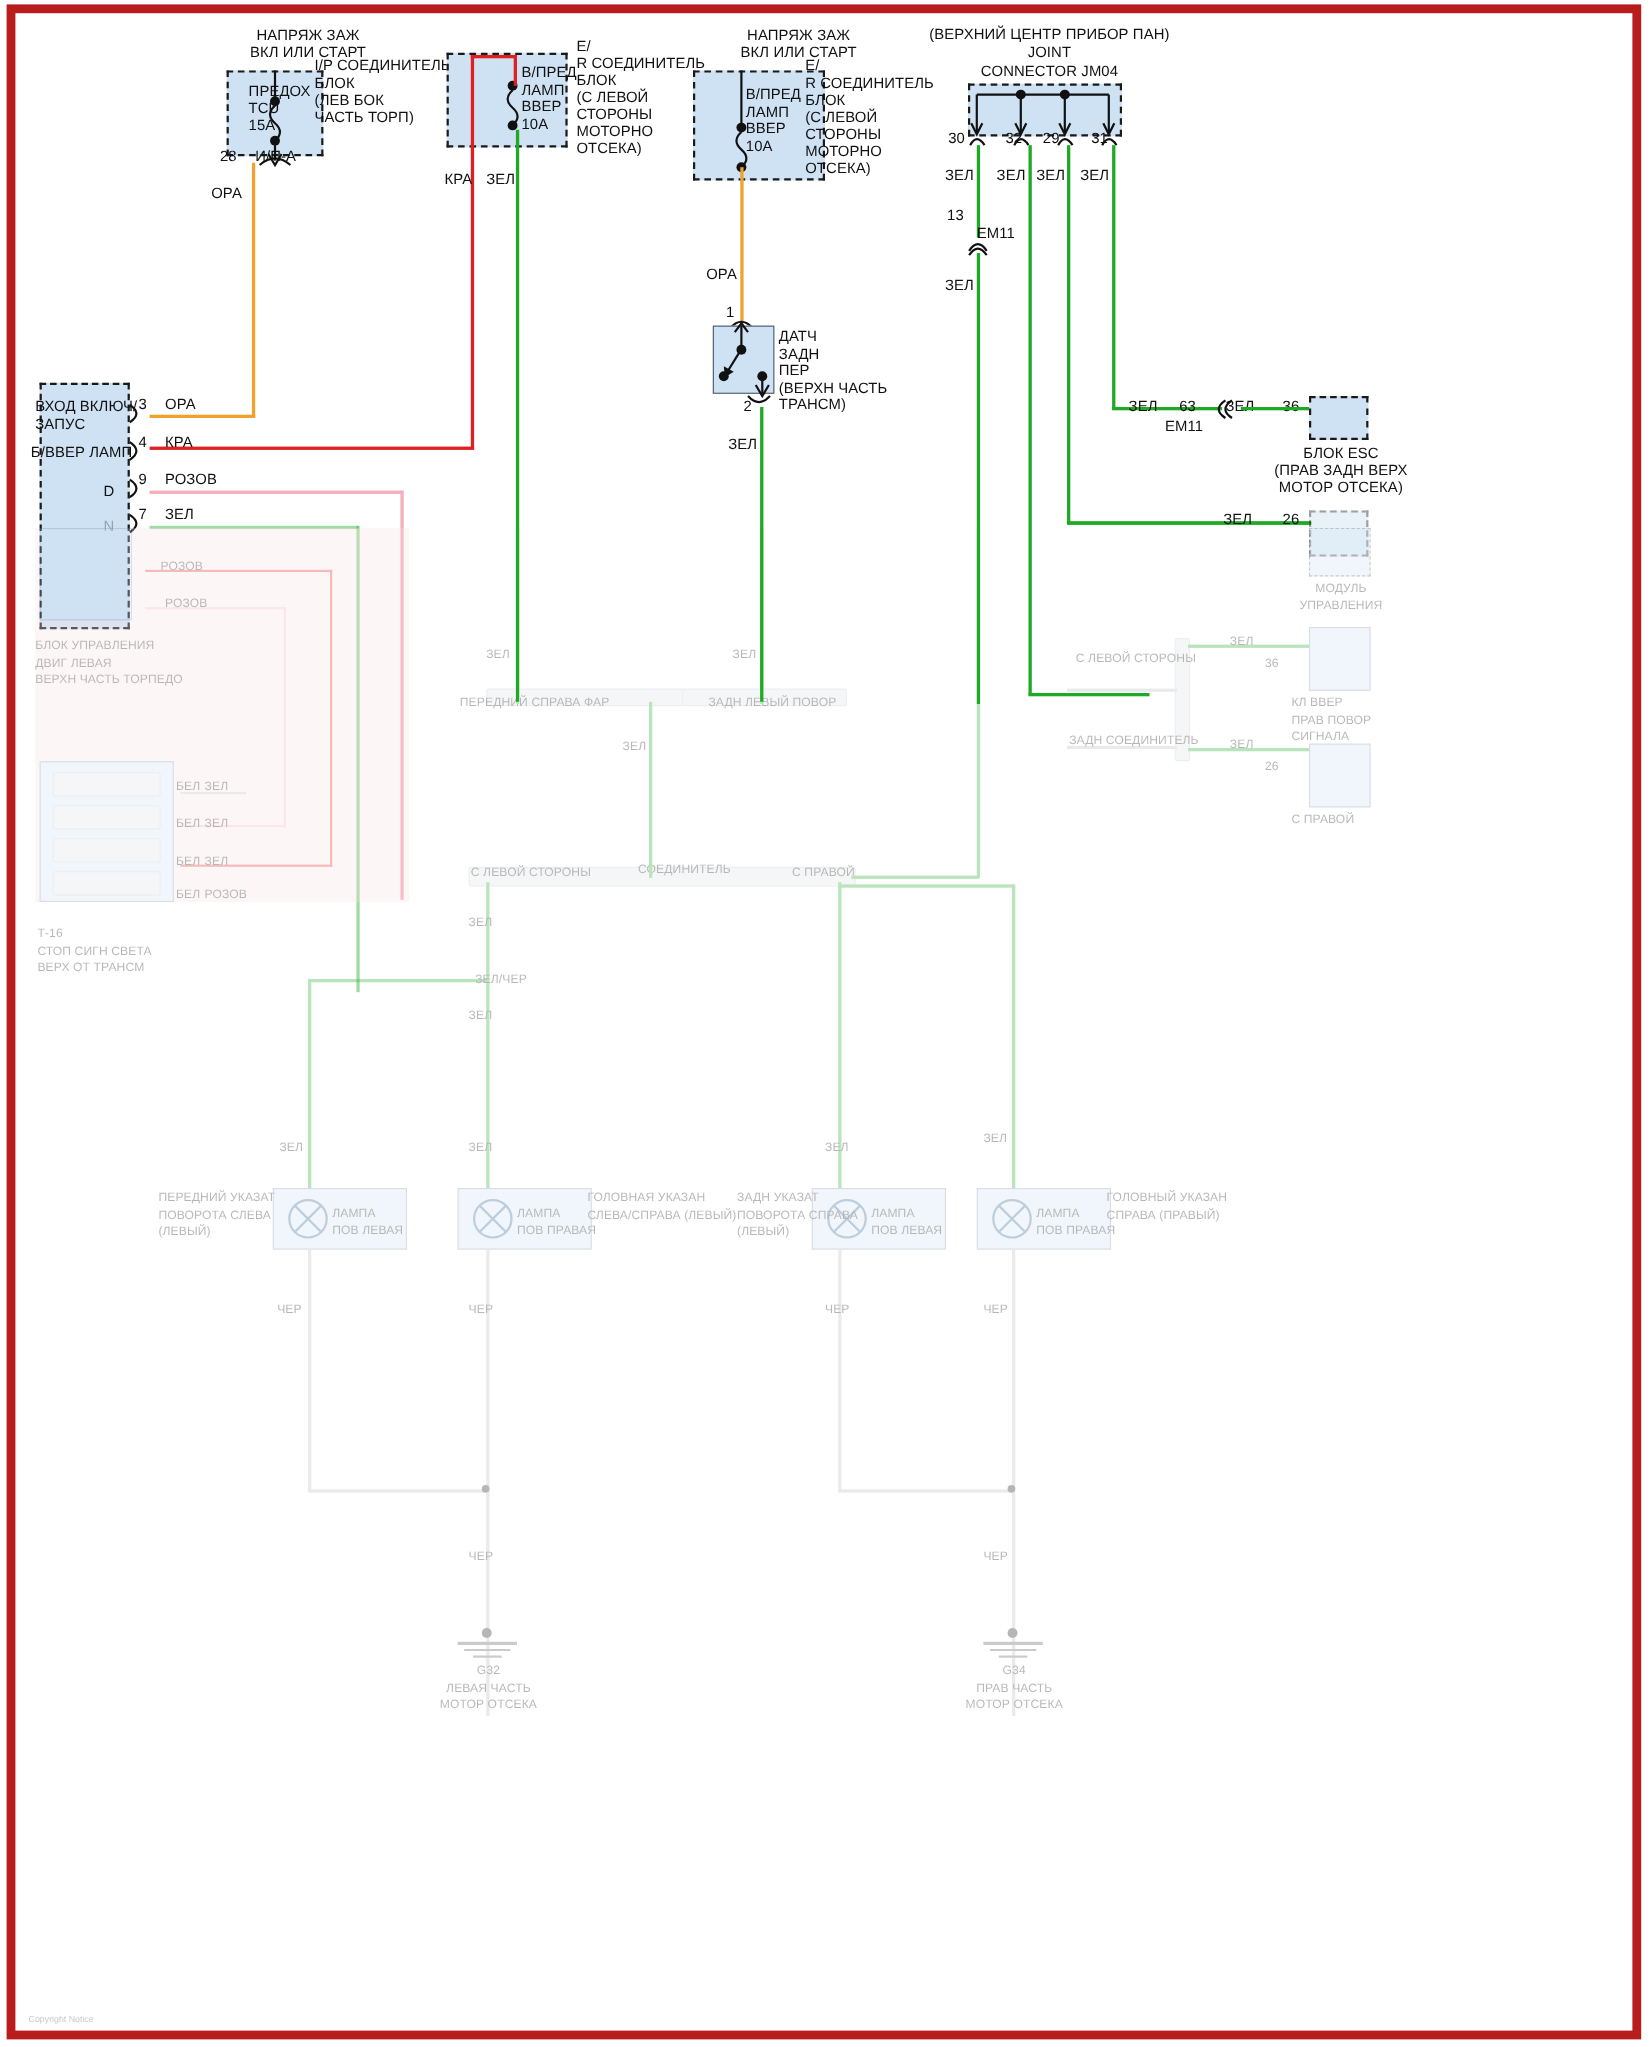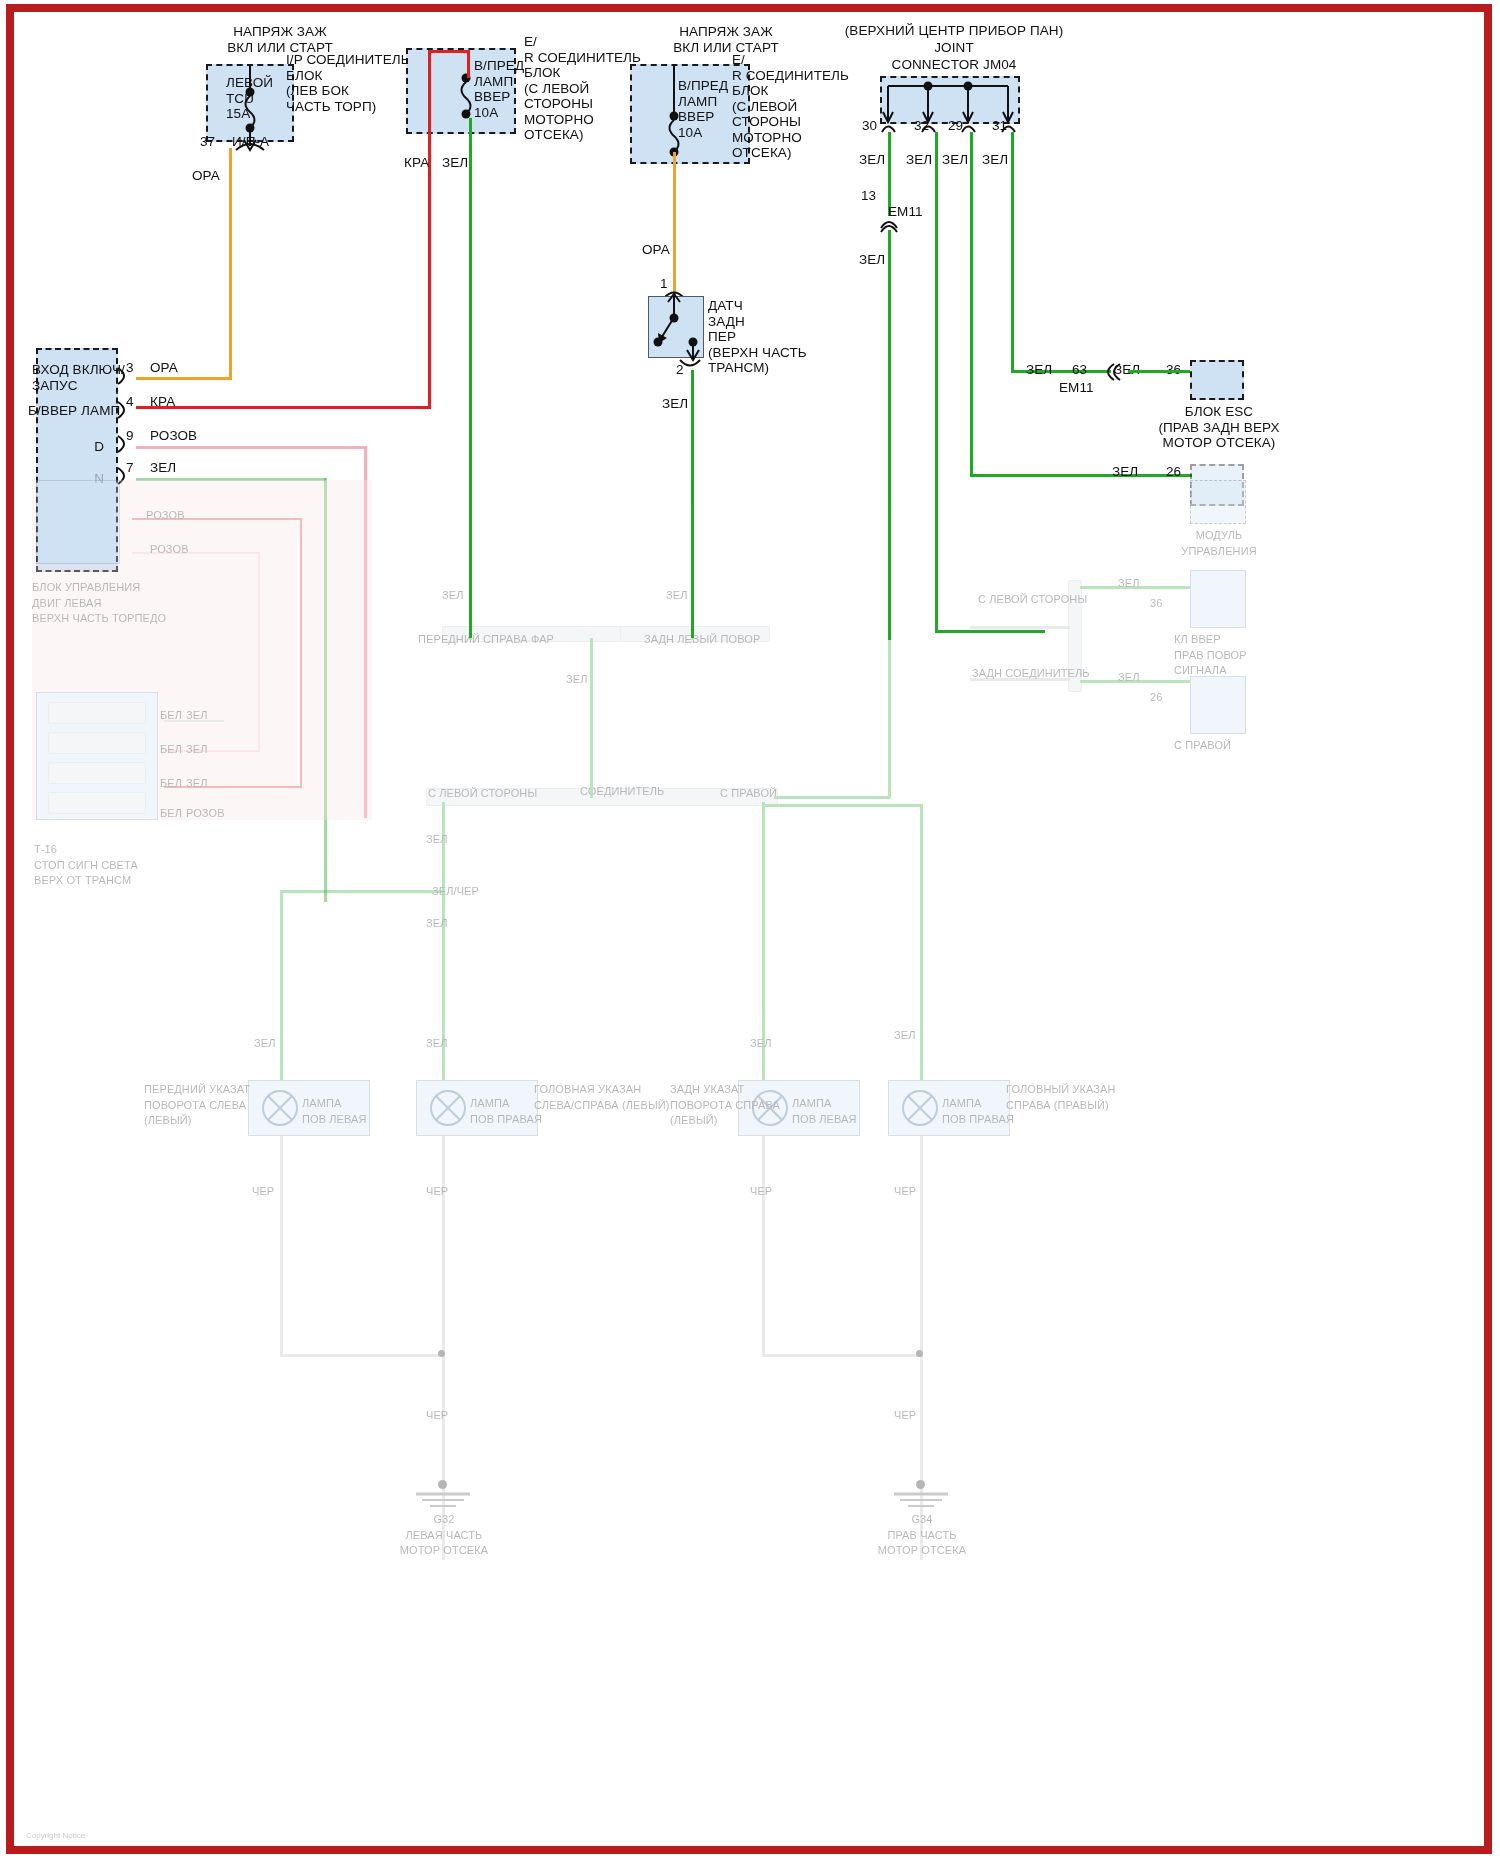--- a/index.html
+++ b/index.html
@@ -44,32 +44,32 @@
     <div class="box dashed" style="left:192px;top:52px;width:88px;height:78px;"></div>
 
     <svg style="left:192px;top:46px;width:90px;height:92px;">
       <line x1="44" y1="6" x2="44" y2="32" stroke="#111" stroke-width="2"></line>
       <circle cx="44" cy="34" r="4.5" fill="#111"></circle>
       <path d="M44 38 q -9 8 0 16 q 9 8 0 16" stroke="#111" stroke-width="2" fill="none"></path>
       <circle cx="44" cy="70" r="4.5" fill="#111"></circle>
       <line x1="44" y1="74" x2="44" y2="88" stroke="#111" stroke-width="2"></line>
       <path d="M38 82 L44 92 L50 82" stroke="#111" stroke-width="2" fill="none"></path>
     </svg>
-    <div class="lbl" style="left:212px;top:63px;">ЛЕВОЙ
+    <div class="lbl" style="left:212px;top:63px;">ПРЕДОХ
 TCU
 15A</div>
     <div class="lbl" style="left:272px;top:40px;">I/P СОЕДИНИТЕЛЬ
 БЛОК
 (ЛЕВ БОК
 ЧАСТЬ ТОРП)</div>
 
     <svg style="left:200px;top:126px;width:60px;height:18px;">
       <path d="M22 12 q 14 -12 28 0" stroke="#111" stroke-width="2" fill="none"></path>
     </svg>
-    <div class="lbl" style="left:186px;top:122px;">37</div>
+    <div class="lbl" style="left:186px;top:122px;">28</div>
     <div class="lbl" style="left:218px;top:122px;">И/П-A</div>
     <div class="lbl" style="left:178px;top:156px;">ОРА</div>
 
     <div class="wv ora" style="left:215px;top:136px;height:232px;"></div>
     <div class="wh ora" style="left:122px;top:365px;width:96px;"></div>
 
     <div class="box dashed" style="left:392px;top:36px;width:110px;height:86px;"></div>
     <svg style="left:392px;top:36px;width:112px;height:92px;">
       <circle cx="60" cy="30" r="4.5" fill="#111"></circle>
       <path d="M60 34 q -9 8 0 16 q 9 8 0 16" stroke="#111" stroke-width="2" fill="none"></path>

